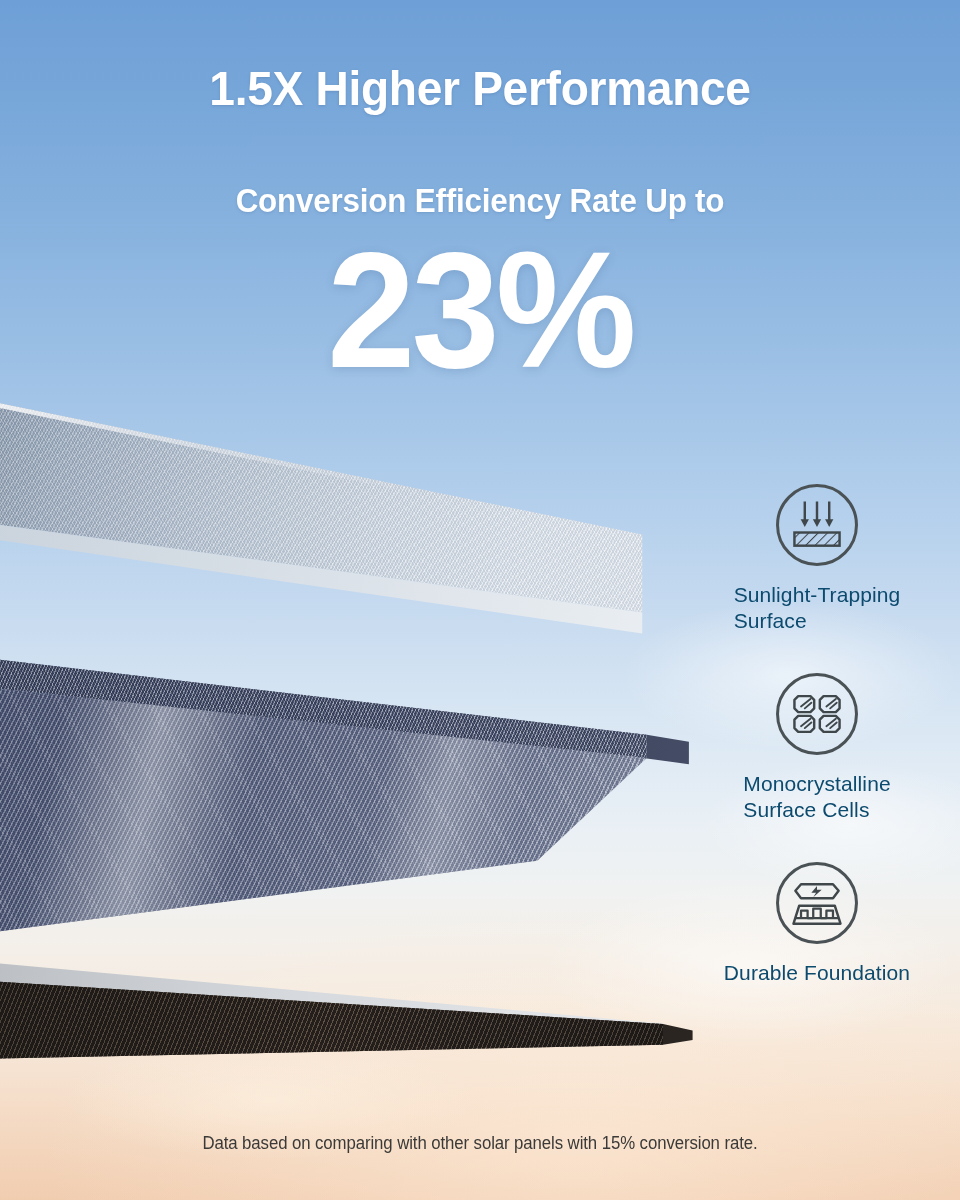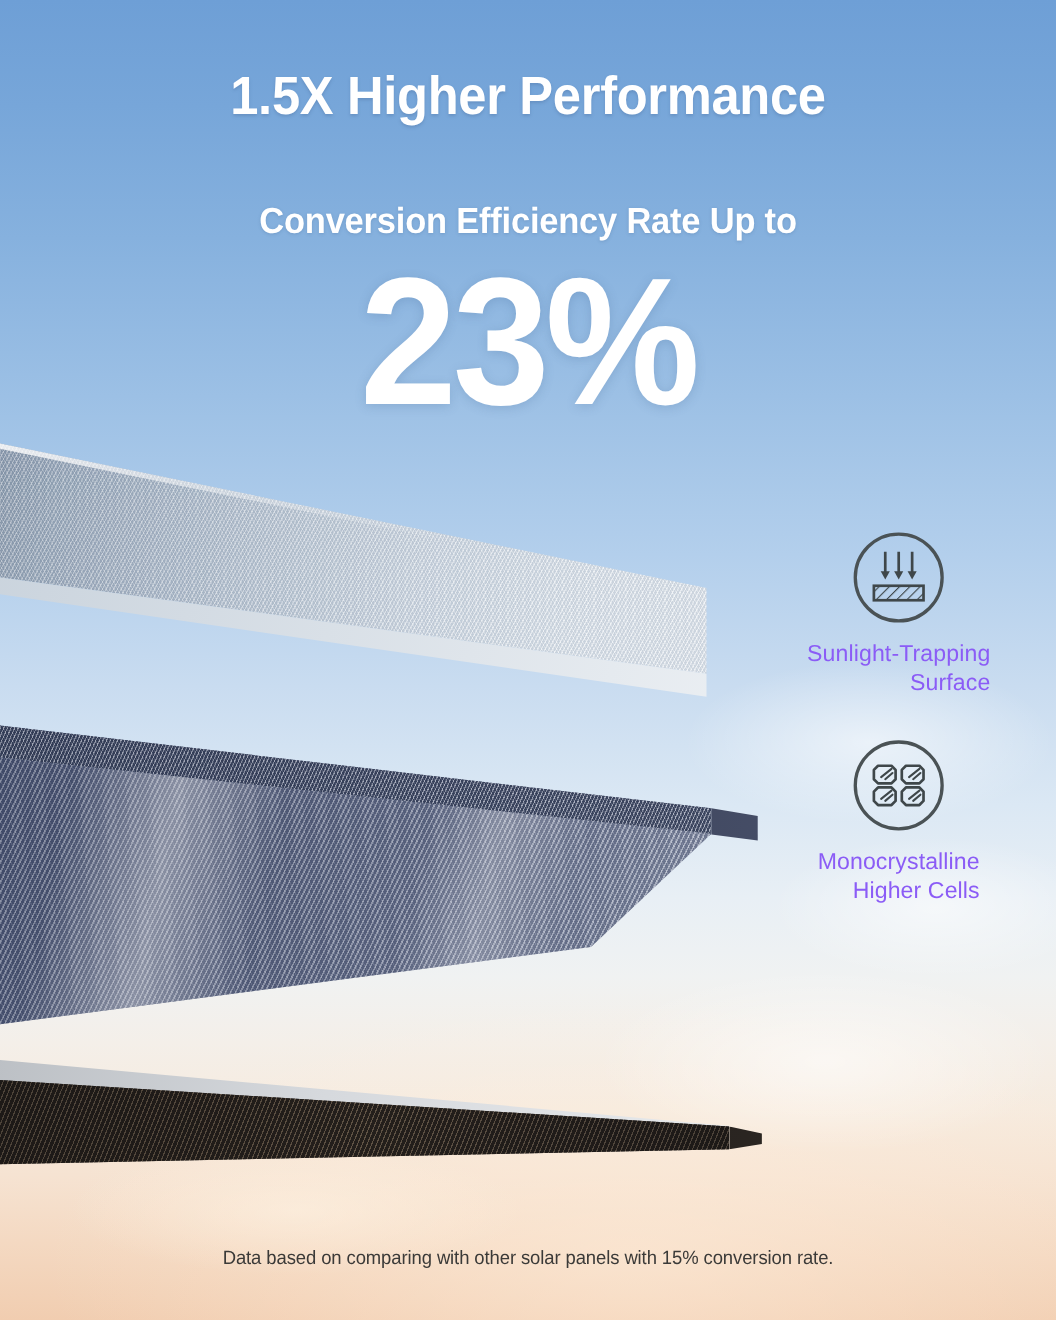--- a/index.html
+++ b/index.html
@@ -188,22 +188,22 @@
     right:14px; top:478px;
     width:258px;
     display:flex; flex-direction:column;
     align-items:center;
     gap:26px;
   }
   .feature { display:flex; flex-direction:column; align-items:center; }
   .feature-icon { width:94px; height:94px; display:block; }
   .feature-label {
     margin-top:10px;
-    text-align:right;
-    color:#8b5cf6;
+    text-align:left;
+    color:#0c4a6e;
     font-size:21px;
     line-height:1.22;
     font-weight:400;
     letter-spacing:.1px;
     white-space:pre-line;
   }
   .feature.f2 { margin-top:8px; }
   .feature.f3 { margin-top:8px; }
 
   
@@ -289,21 +289,32 @@
             <line x1="37" y1="44" x2="44" y2="38"></line>
           <line x1="60" y1="42" x2="70" y2="34"></line>
             <line x1="64" y1="44" x2="71" y2="38"></line>
           <line x1="33" y1="63" x2="43" y2="55"></line>
             <line x1="37" y1="65" x2="44" y2="59"></line>
           <line x1="60" y1="63" x2="70" y2="55"></line>
             <line x1="64" y1="65" x2="71" y2="59"></line>
         </g>
       </svg>
       <div class="feature-label">Monocrystalline
-Higher Cells</div>
+Surface Cells</div>
     </div>
 
+    <div class="feature f3">
+      <svg class="feature-icon" viewBox="0 0 100 100">
+        <circle cx="50" cy="50" r="42" fill="none" stroke="#4a5255" stroke-width="3.2"></circle>
+        <polygon points="33,30 67,30 73,37 67,45 33,45 27,37" fill="none" stroke="#3f474a" stroke-width="2.6" stroke-linejoin="round"></polygon>
+        <polygon points="50,32 44,39 49,39 46,44 55,36 50,36" fill="#3f474a"></polygon>
+        <polygon points="31,53 69,53 75,72 25,72" fill="none" stroke="#3f474a" stroke-width="2.6" stroke-linejoin="round"></polygon>
+        <path d="M33,66 L33,58 L40,58 L40,66 L46,66 L46,56 L54,56 L54,66 L60,66 L60,58 L67,58 L67,66" fill="none" stroke="#3f474a" stroke-width="2.4" stroke-linejoin="round"></path>
+        <line x1="27" y1="66" x2="73" y2="66" stroke="#3f474a" stroke-width="2.4"></line>
+      </svg>
+      <div class="feature-label">Durable Foundation</div>
+    </div>
 
   </div>
 
   <div class="footnote">Data based on comparing with other solar panels with 15% conversion rate.</div>
 
 </div>
 
 </body></html>

